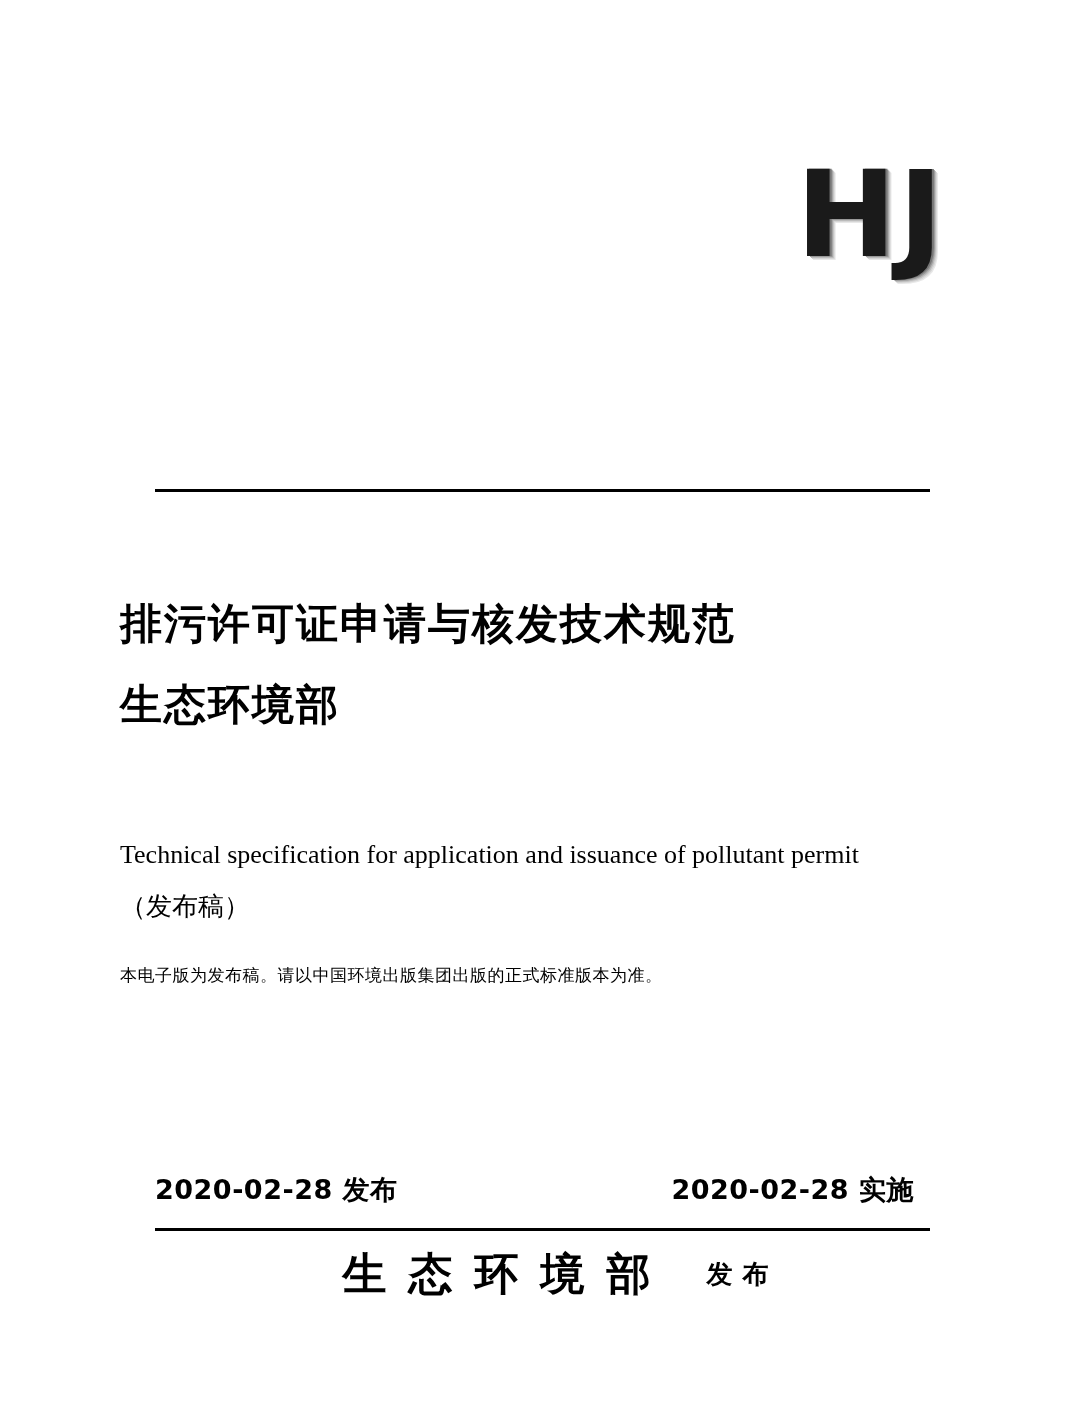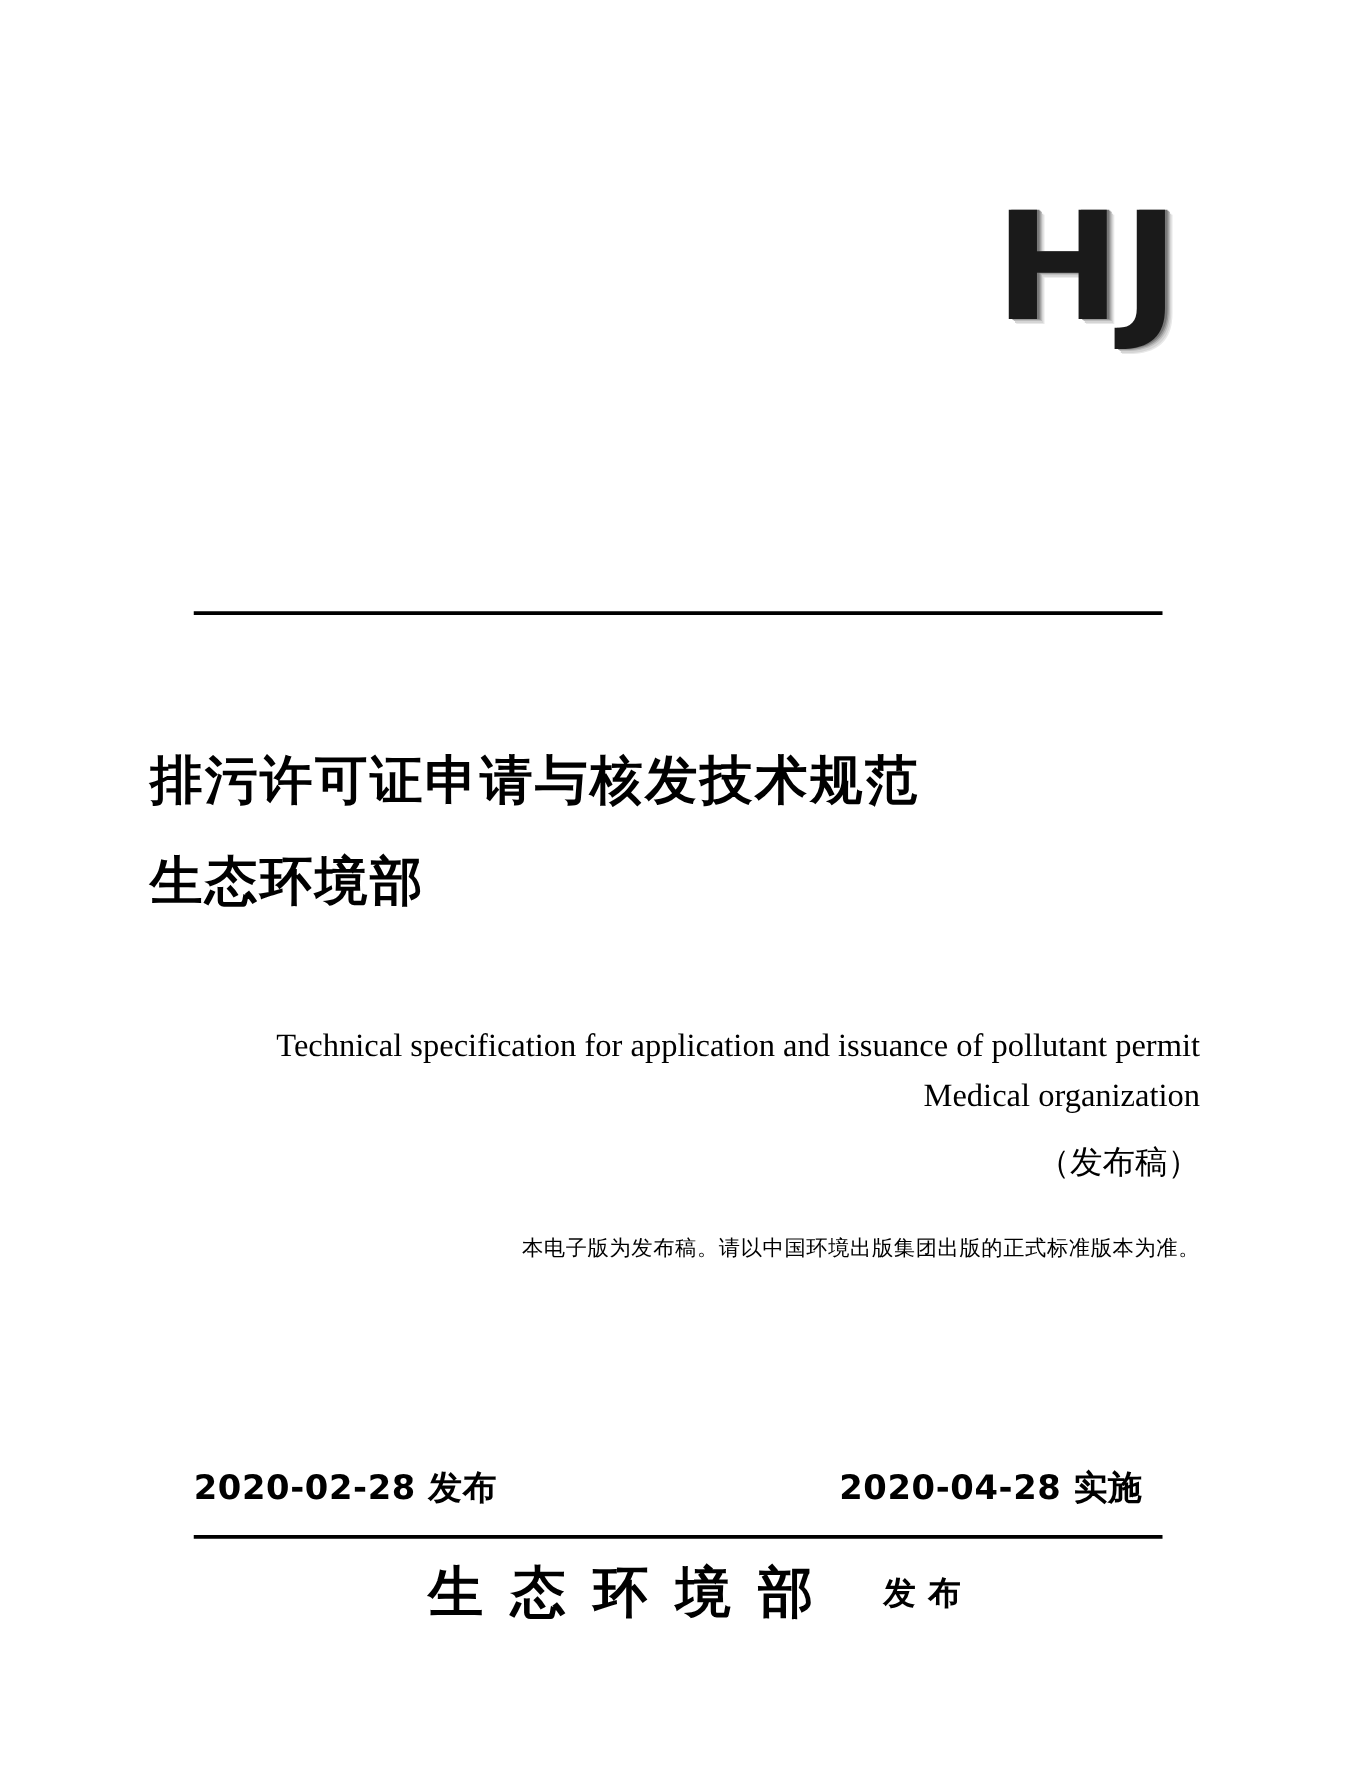--- a/index.html
+++ b/index.html
@@ -92,22 +92,22 @@
   }
   .doc-title-line2 {
     margin-top: 14px;
   }
 
   
   .en-block {
     position: absolute;
     left: 120px;
     right: 120px;
-    top: 817px;
-    text-align: right;
+    top: 835px;
+    text-align: left;
     font-family: "Liberation Serif", serif;
   }
   .en-line1 {
     font-size: 26px;
     line-height: 1.55;
   }
   .en-line2 {
     font-size: 26px;
     line-height: 1.55;
   }
@@ -181,28 +181,27 @@
 
   <div class="rule"></div>
 
   <div class="doc-title">
     <div>排污许可证申请与核发技术规范</div>
     <div class="doc-title-line2">生态环境部</div>
   </div>
 
   <div class="en-block">
     <div class="en-line1">Technical specification for application and issuance of pollutant permit</div>
-    <div class="en-line2">Medical organization</div>
     <div class="draft-note">（发布稿）</div>
     <div class="fine-print">本电子版为发布稿。请以中国环境出版集团出版的正式标准版本为准。</div>
   </div>
 
   <div class="dates">
     <div>2020-02-28 发布</div>
-    <div>2020-04-28 实施</div>
+    <div>2020-02-28 实施</div>
   </div>
 
   <div class="rule-bottom"></div>
 
   <div class="issuer">
     <span class="issuer-name">生态环境部</span><span class="issuer-verb">发布</span>
   </div>
 
 </div>
 

